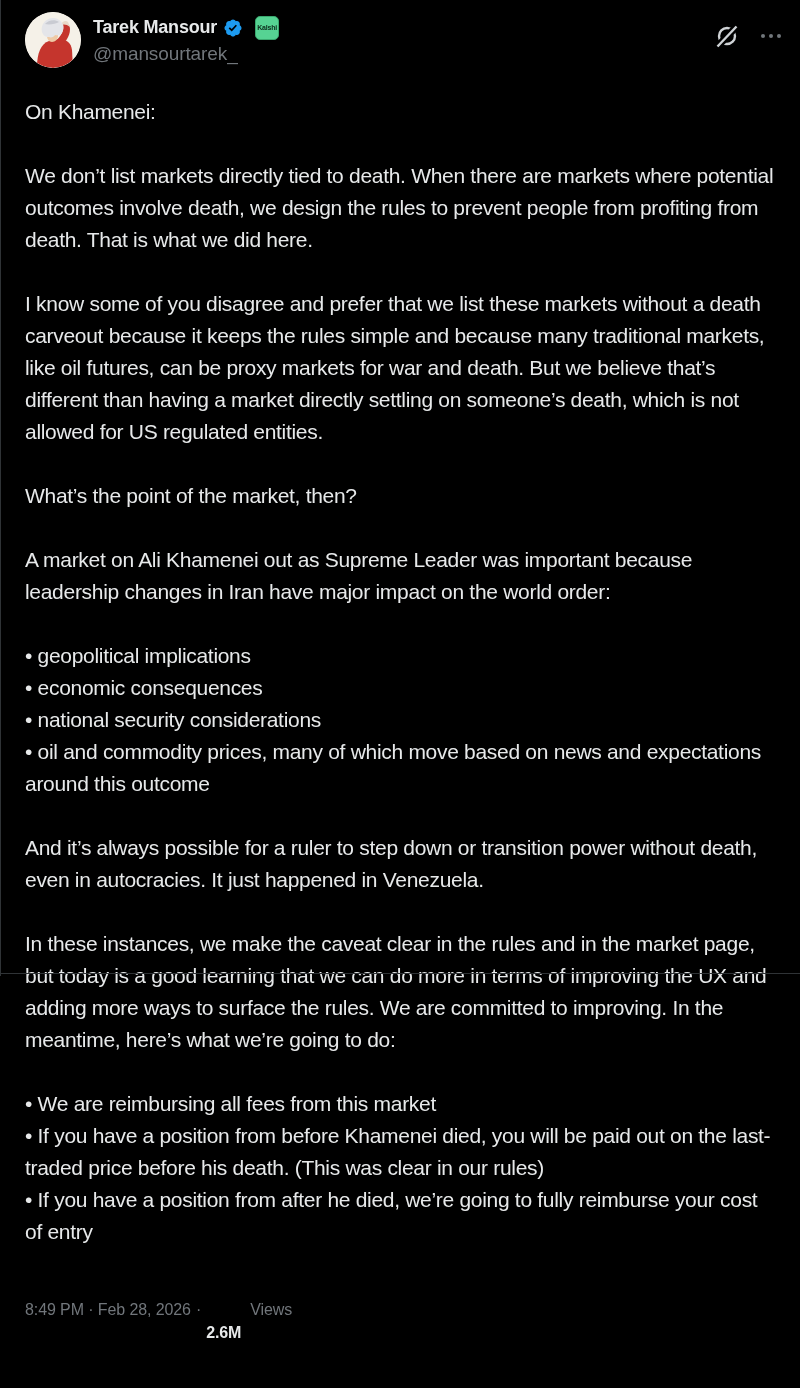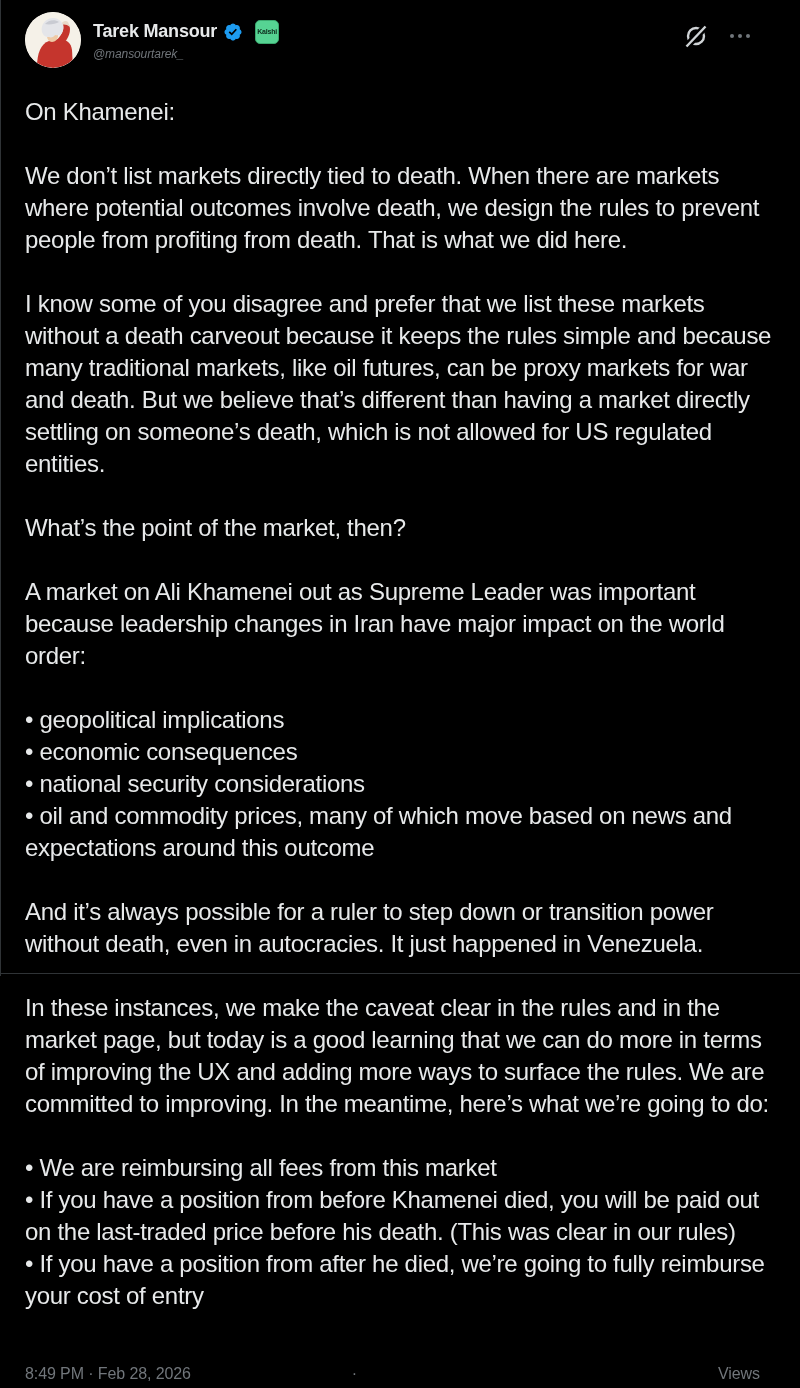--- a/index.html
+++ b/index.html
@@ -9,21 +9,21 @@
     height: 1388px;
     font-family: "Liberation Sans", sans-serif;
     color: #e7e9ea;
     overflow: hidden;
   }
   .tweet {
     width: 800px;
     height: 976px;
     background: #000;
     border-left: 1px solid #2f3336;
-    padding: 12px 40px 0 24px;
+    padding: 12px 9px 0 24px;
     position: relative;
   }
   
   .header {
     display: flex;
     align-items: flex-start;
     justify-content: space-between;
   }
   .user {
     display: flex;
@@ -59,53 +59,51 @@
     display: flex;
     align-items: center;
     justify-content: center;
     font-size: 7px;
     font-weight: 700;
     color: #0d2b1c;
     cursor: pointer;
     letter-spacing: -0.2px;
   }
   .handle {
-    font-size: 12px;
+    font-size: 19px;
     color: #71767b;
     letter-spacing: -0.1px;
-    font-style: italic;
   }
   .header-actions {
     display: flex;
     align-items: center;
     gap: 18px;
     padding-top: 10px;
     padding-right: 8px;
   }
   .icon-btn { background: none; border: none; cursor: pointer; padding: 0; line-height: 0; }
   
   .body-text {
     margin-top: 28px;
     width: 752px;
-    font-size: 24px;
+    font-size: 21px;
     line-height: 32px;
     letter-spacing: -0.3px;
     color: #e7e9ea;
     white-space: pre-wrap;
     word-wrap: break-word;
   }
   
   .footer {
     margin-top: 30px;
     display: flex;
     align-items: center;
     font-size: 16px;
     color: #71767b;
     letter-spacing: -0.1px;
-    justify-content: space-between;
   }
   .footer .sep { margin: 0 5px; }
   .views-count { font-weight: 700; color: #e7e9ea; margin-top: 46px; }
   .views-label { margin-left: 9px; }
   .divider {
     position: absolute;
     left: 0;
     right: 0;
     bottom: 2px;
     height: 1px;

